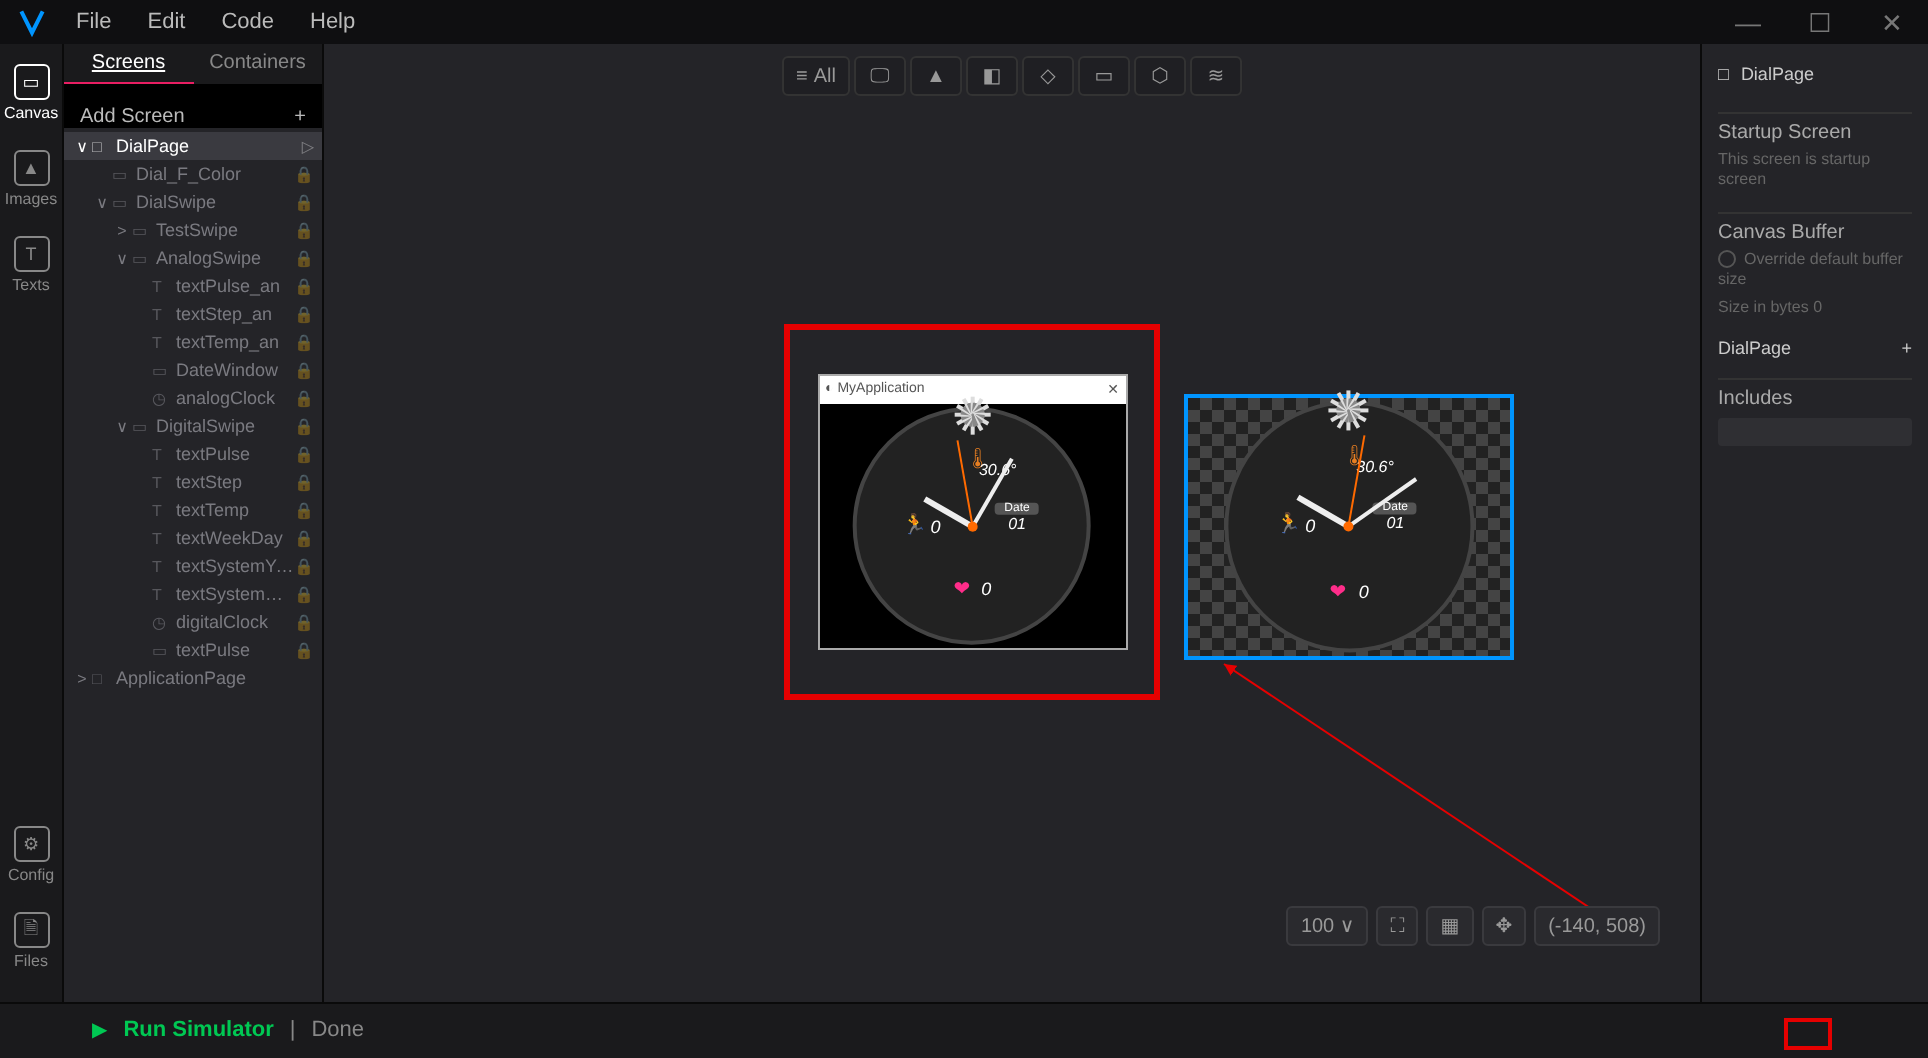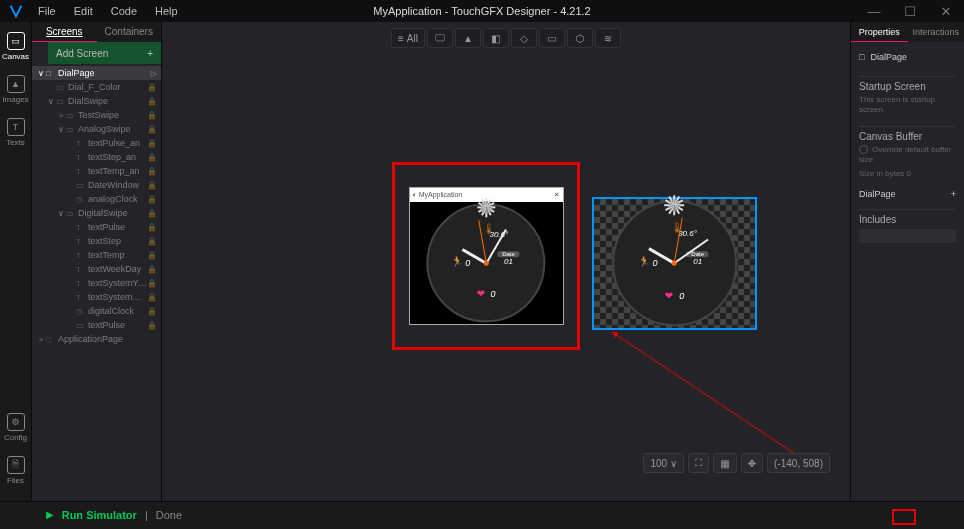--- a/index.html
+++ b/index.html
@@ -16,21 +16,21 @@
 .rail{width:32px;background:#1a1a1c;display:flex;flex-direction:column;align-items:center;padding-top:6px;gap:6px;border-right:1px solid #0a0a0a;}
 .rail-item{width:28px;display:flex;flex-direction:column;align-items:center;color:#888;cursor:pointer;padding:4px 0;}
 .rail-item.active{color:#fff;}
 .rail-icon{width:18px;height:18px;border:1px solid currentColor;border-radius:3px;margin-bottom:2px;display:flex;align-items:center;justify-content:center;font-size:9px;}
 .rail-label{font-size:8px;}
 .rail-spacer{flex:1;}
 .tree-panel{width:130px;background:#242428;display:flex;flex-direction:column;border-right:1px solid #0a0a0a;}
 .tree-tabs{display:flex;height:20px;background:#1a1a1c;}
 .tree-tab{flex:1;text-align:center;line-height:20px;font-size:10px;color:#888;cursor:pointer;}
 .tree-tab.active{color:#fff;border-bottom:1px solid #e91e63;text-decoration:underline;}
-.add-screen{height:22px;display:flex;align-items:center;justify-content:space-between;padding:0 8px;background:#14532d;color:#bbb;font-size:10px;cursor:pointer;margin-left:16px;}
+.add-screen{height:22px;display:flex;align-items:flex-end;justify-content:space-between;padding:0 8px;background:#000000;color:#bbb;font-size:10px;cursor:pointer;}
 .tree{flex:1;overflow:auto;font-size:9px;padding-top:2px;}
 .tree-row{display:flex;align-items:center;height:14px;padding-right:4px;color:#7a7a80;cursor:pointer;white-space:nowrap;}
 .tree-row.sel{background:#3a3a40;color:#fff;}
 .tree-row .chev{width:10px;text-align:center;font-size:8px;}
 .tree-row .ticon{width:12px;font-size:8px;opacity:.6;}
 .tree-row .tlabel{flex:1;overflow:hidden;text-overflow:ellipsis;}
 .tree-row .lock{font-size:8px;opacity:.35;}
 .canvas{flex:1;background:#242428;position:relative;}
 .toolbar{position:absolute;top:6px;left:50%;transform:translateX(-50%);display:flex;gap:2px;}
 .tb-btn{height:20px;min-width:26px;background:#1f1f23;border:1px solid #333;border-radius:3px;display:flex;align-items:center;justify-content:center;color:#999;font-size:10px;padding:0 6px;cursor:pointer;}
@@ -92,21 +92,20 @@
     <svg viewBox="0 0 24 24">
         <path d="M4 4 L12 20 L20 4" fill="none" stroke="#0095ff" stroke-width="3"></path>
       </svg>
   </div>
   <div class="menu">
     <span class="menu-item">File</span>
     <span class="menu-item">Edit</span>
     <span class="menu-item">Code</span>
     <span class="menu-item">Help</span>
   </div>
-  <div class="title-text">MyApplication - TouchGFX Designer - 4.21.2</div>
   <div class="win-controls">
     <div class="win-btn">—</div>
     <div class="win-btn">☐</div>
     <div class="win-btn">✕</div>
   </div>
 </div>
 
 <div class="main">
   <div class="rail">
     <div class="rail-item active">
@@ -458,24 +457,20 @@
     <div class="bottom-bar">
       <div class="bb-btn"><span>100</span>&nbsp;<span>∨</span></div>
       <div class="bb-btn">⛶</div>
       <div class="bb-btn">▦</div>
       <div class="bb-btn">✥</div>
       <div class="bb-btn">(-140, 508)</div>
     </div>
   </div>
 
   <div class="props">
-    <div class="props-tabs">
-      <div class="props-tab active">Properties</div>
-      <div class="props-tab">Interactions</div>
-    </div>
     <div class="props-body">
       <div class="props-row">
           <span>□</span>
           <span>DialPage</span>
         </div>
       <div class="props-section">Startup Screen</div>
       <div class="props-sub">This screen is startup screen</div>
       <div class="props-section">Canvas Buffer</div>
       <div class="props-sub"><span style="display:inline-block;width:9px;height:9px;border:1px solid #555;border-radius:50%;vertical-align:middle;margin-right:4px;"></span><span>Override default buffer size</span></div>
       <div class="props-sub">Size in bytes  0</div>

